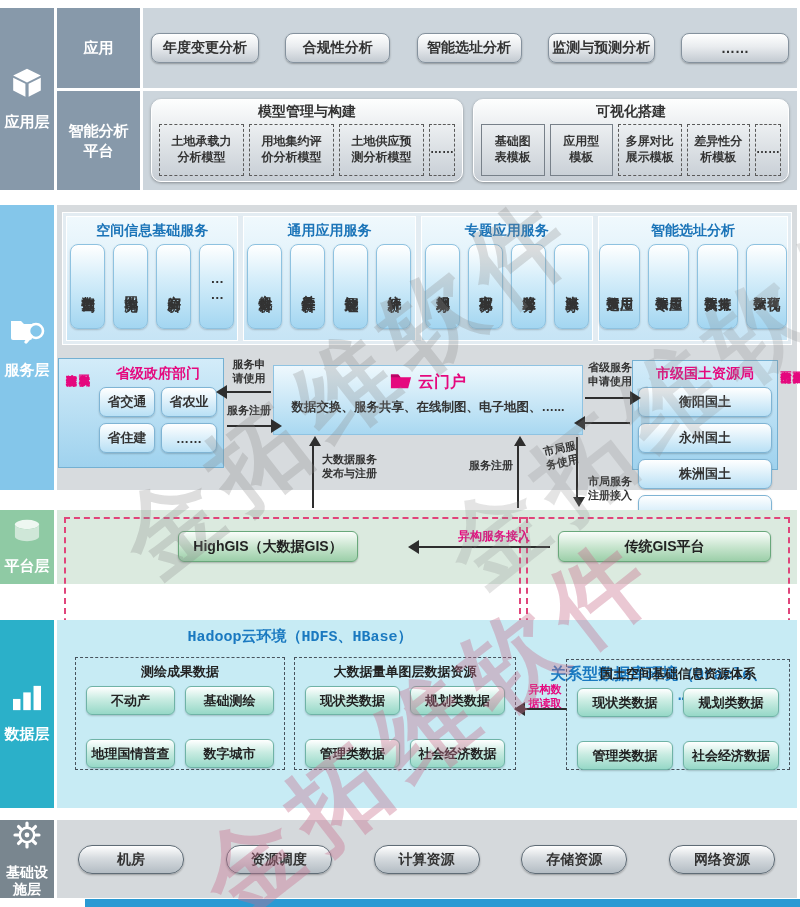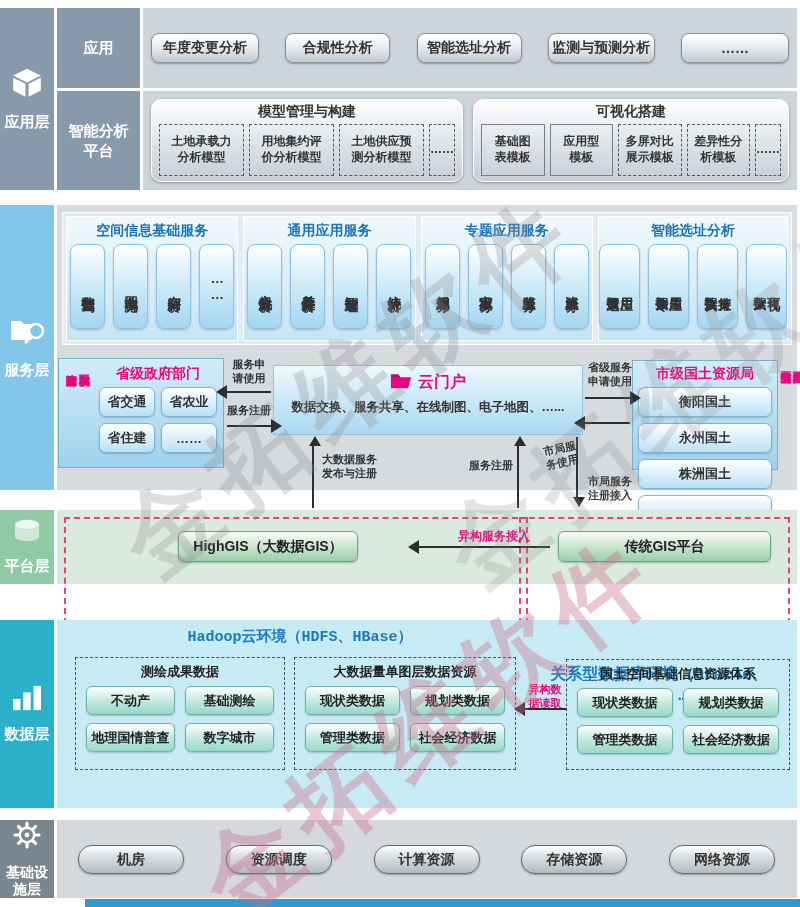--- a/index.html
+++ b/index.html
@@ -114,21 +114,21 @@
   .dashbox{position:absolute;border:2px dashed #e0457b;box-sizing:border-box;pointer-events:none;}
   .dash-left{left:64px;top:517px;width:464px;height:269px;}
   .dash-right{left:519px;top:517px;width:271px;height:269px;}
   
   .data-band{position:absolute;left:57px;top:620px;width:740px;height:188px;background:#c7ebf4;}
   .envtitle{position:absolute;color:#1a79c0;font-weight:bold;text-align:center;font-family:Liberation Mono, monospace;}
   .t-hadoop{left:75px;top:627px;width:450px;font-size:15px;}
   .t-rdb{left:526px;top:664px;width:266px;font-size:16px;}
   .dgroup{position:absolute;border:1.6px dashed #47525c;box-sizing:border-box;}
   .dg-title{font-size:13px;font-weight:bold;color:#222;text-align:center;padding:5px 0 5px;}
-  .dg-grid{display:grid;grid-template-columns:1fr 1fr;gap:8px 10px;padding:0 10px;}
+  .dg-grid{display:grid;grid-template-columns:1fr 1fr;gap:24px 10px;padding:0 10px;}
   .tealbtn{height:29px;border-radius:6px;border:1px solid #6fb3a6;box-sizing:border-box;
            background:linear-gradient(#ffffff,#c9ece2 45%,#96d8c7);box-shadow:0 1px 2px rgba(0,0,0,.2);
            display:flex;align-items:center;justify-content:center;font-size:13px;font-weight:bold;color:#222;}
   .dg-survey{left:75px;top:657px;width:210px;height:113px;}
   .dg-big{left:294px;top:657px;width:222px;height:113px;}
   .dg-land{left:566px;top:659px;width:224px;height:111px;}
   .al-hr{left:524px;top:682px;width:42px;font-size:11px;}
   .ar-hr{left:525px;top:708px;width:42px;}
   
   .infra-band{position:absolute;left:57px;top:820px;width:740px;height:78px;background:#d5d9dc;}

